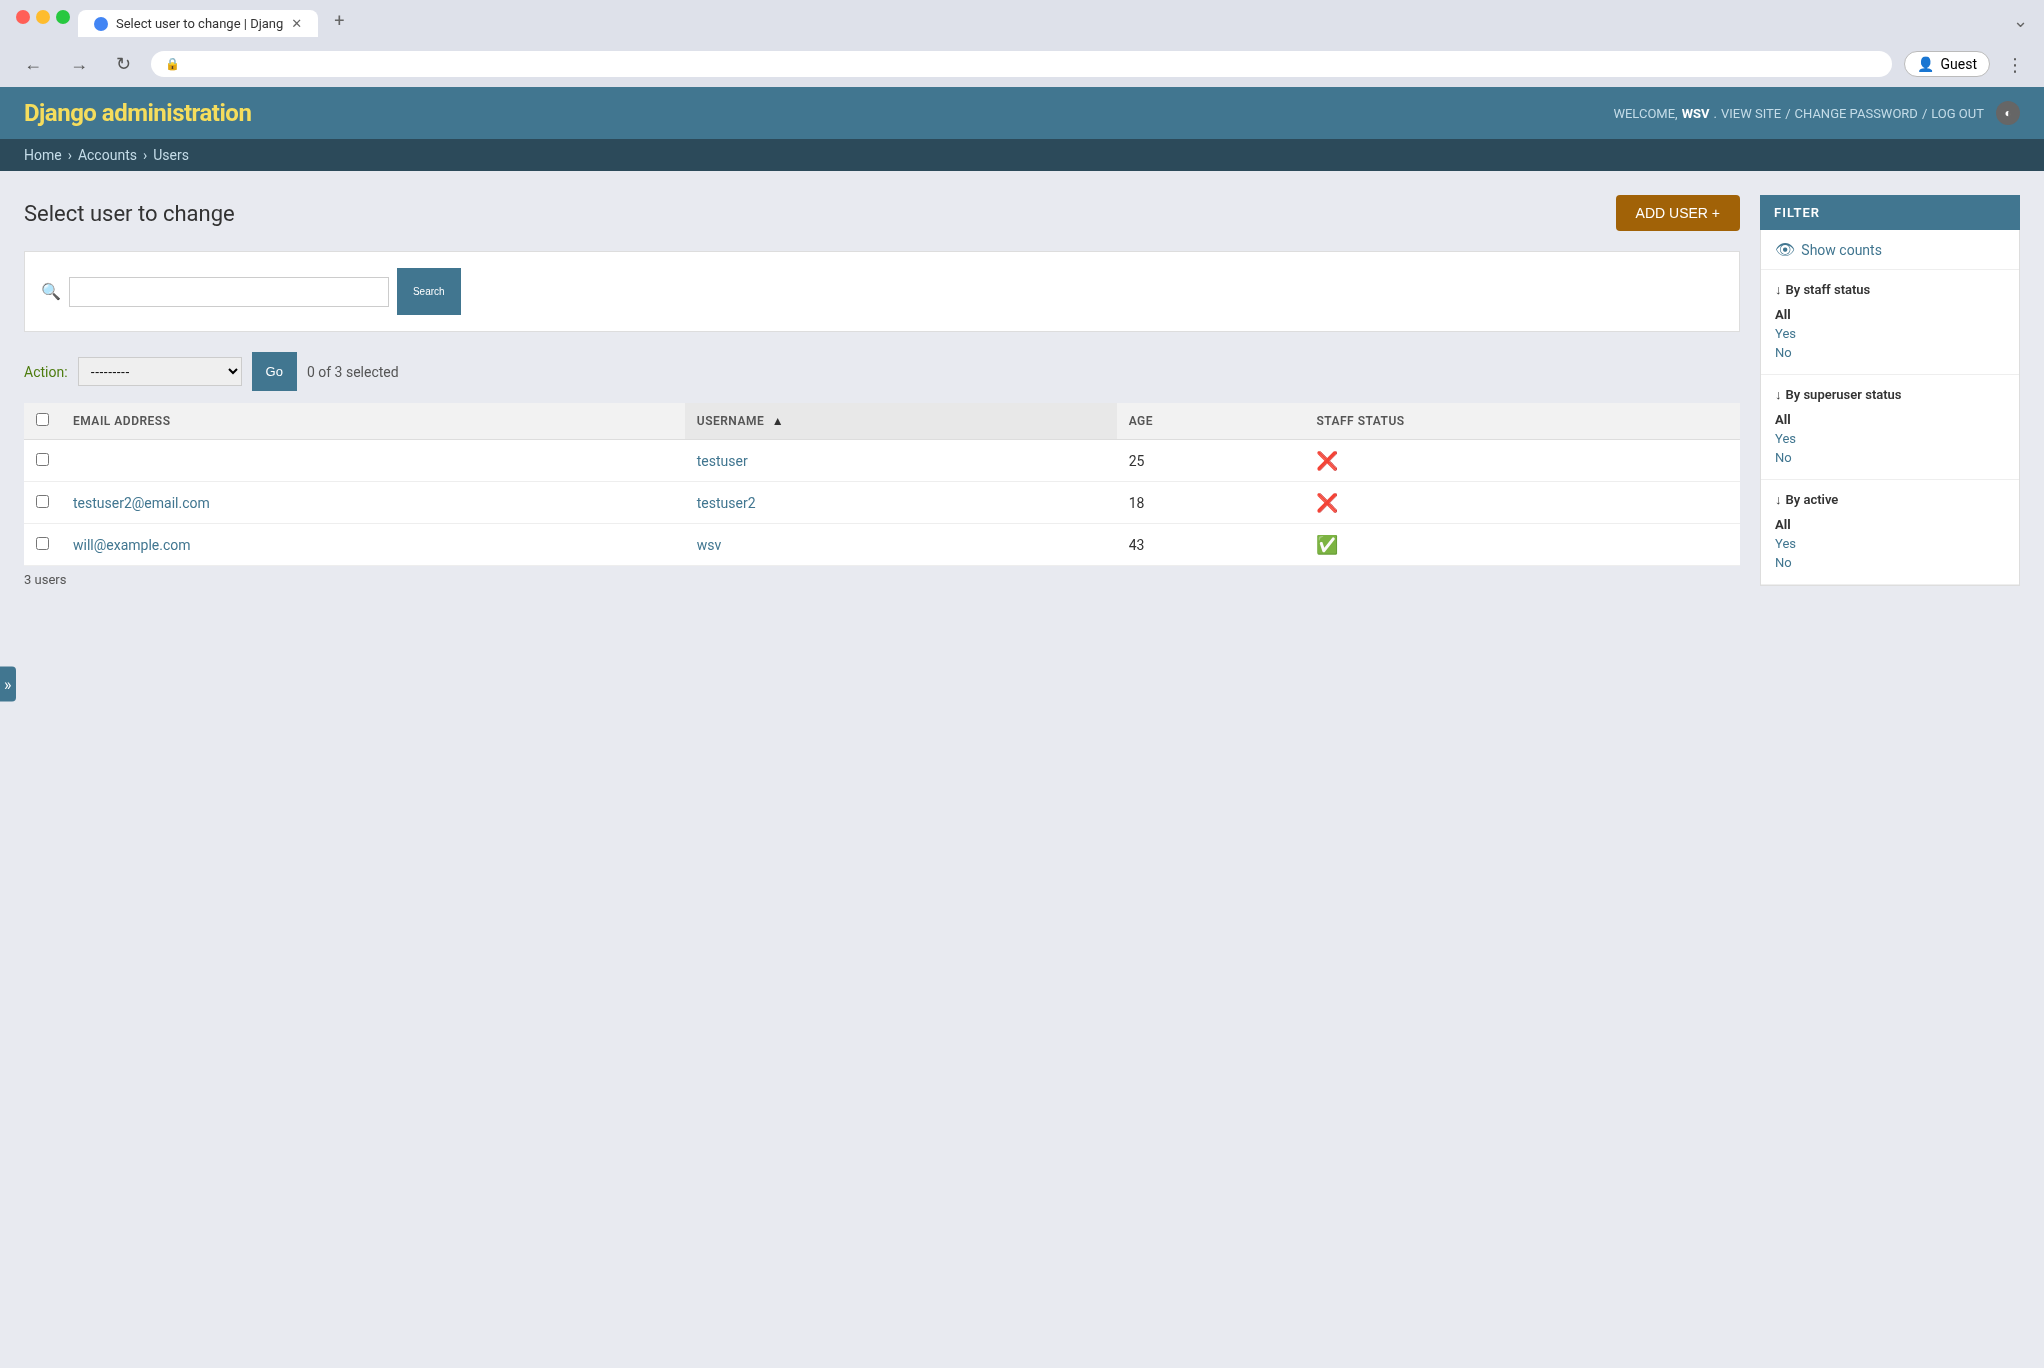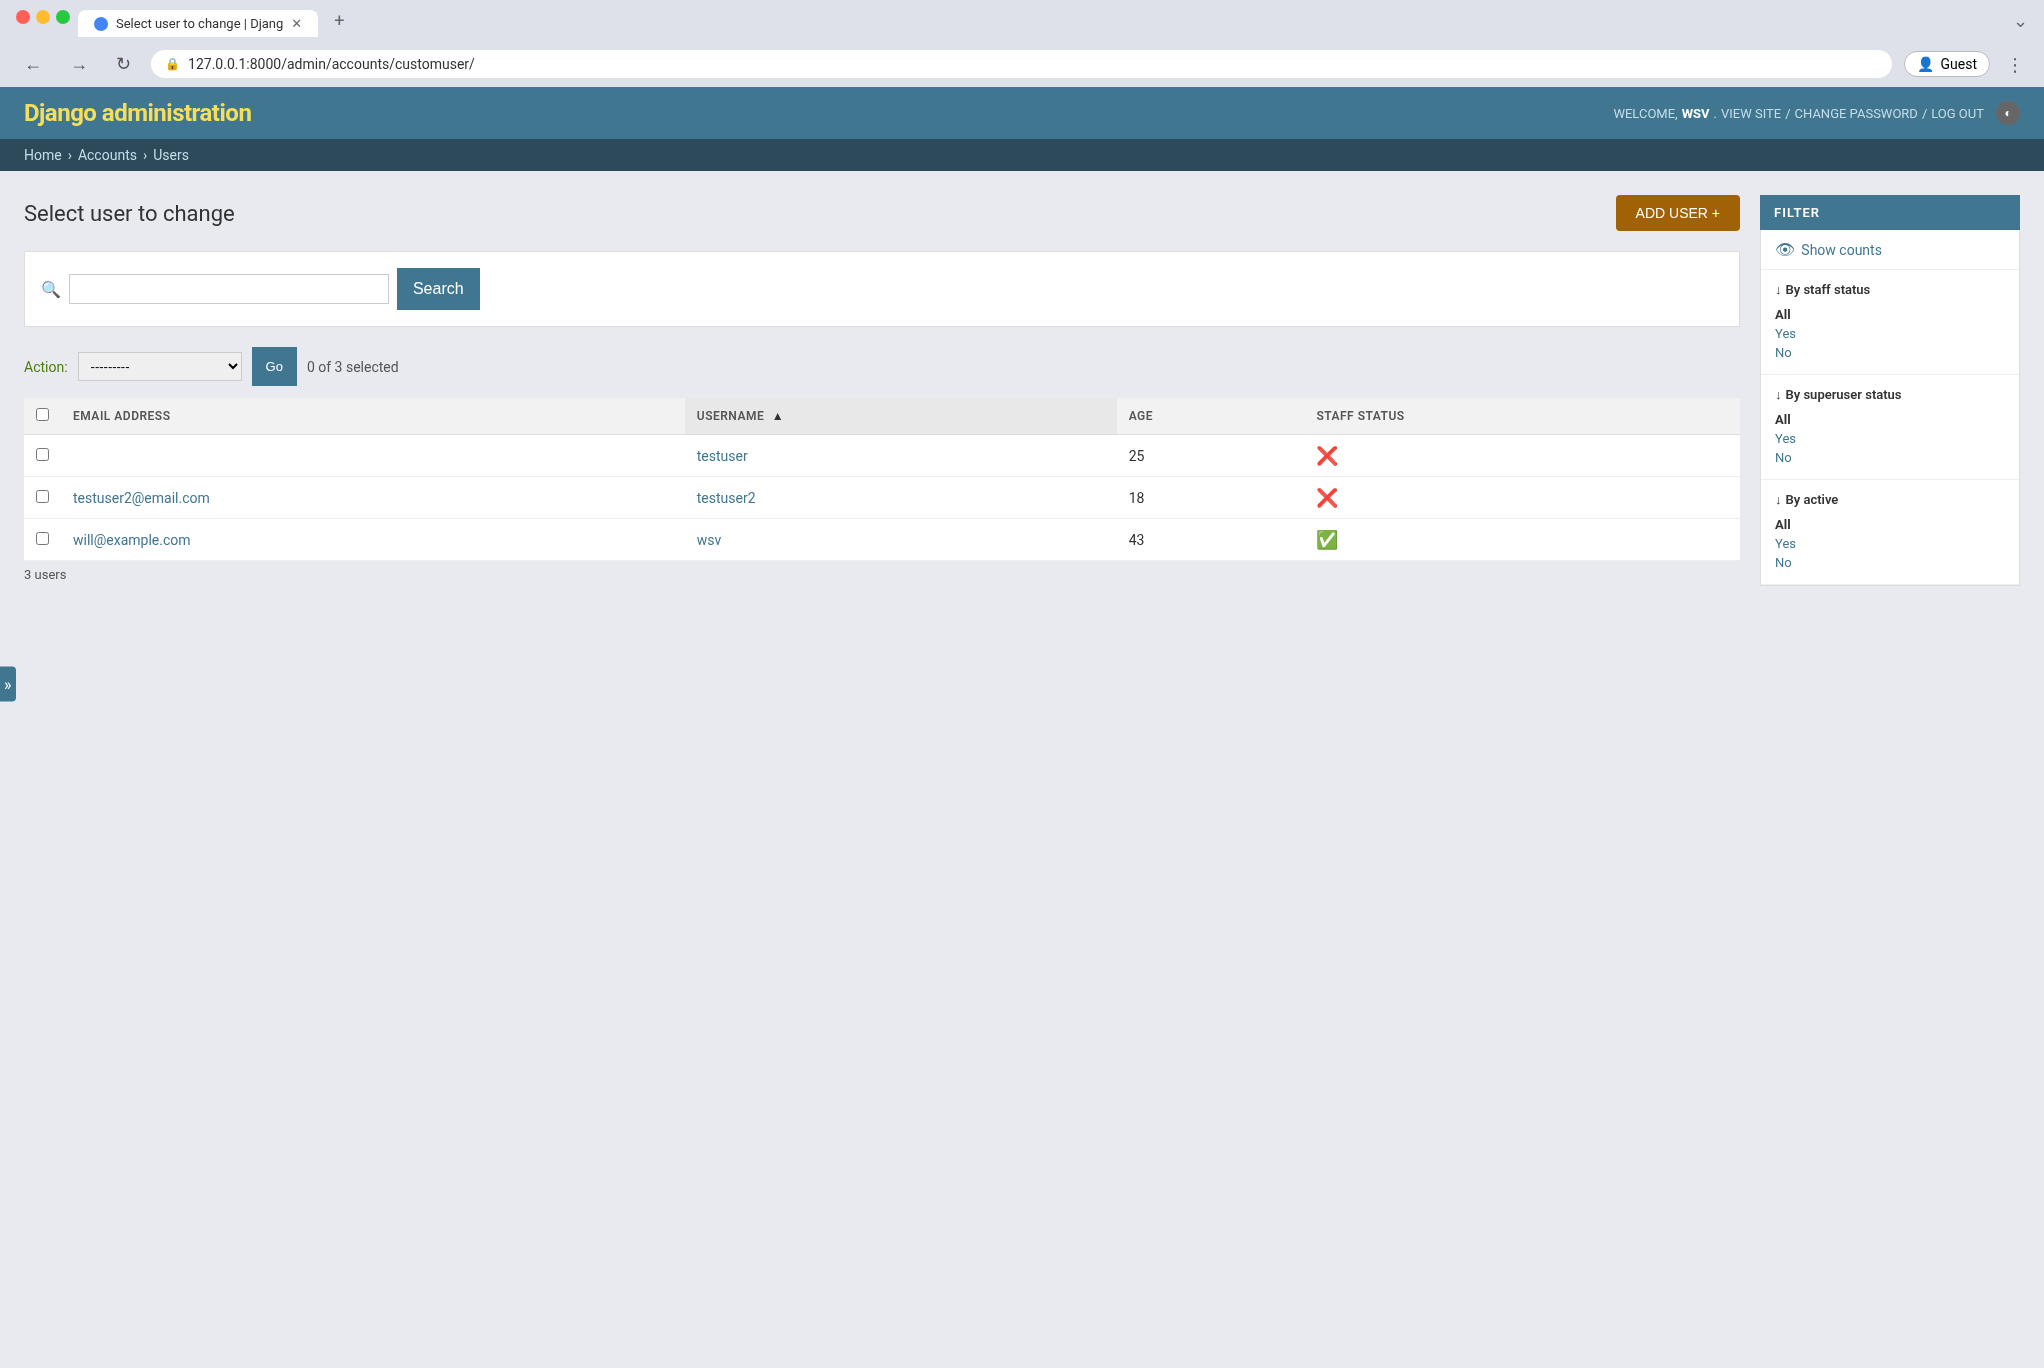--- a/index.html
+++ b/index.html
@@ -44,21 +44,21 @@
     .main-wrapper { display: flex; padding: 24px; gap: 20px; }
     .content-area { flex: 1; }
     .content-header { display: flex; justify-content: space-between; align-items: center; margin-bottom: 20px; }
     .page-title { font-size: 22px; color: #333; font-weight: normal; }
     .add-user-btn { background: #a16207; color: white; border: none; padding: 10px 20px; font-size: 14px; font-weight: 500; cursor: pointer; border-radius: 4px; display: flex; align-items: center; gap: 6px; }
 
     
     .search-bar { display: flex; align-items: center; gap: 8px; margin-bottom: 20px; background: white; padding: 16px; border: 1px solid #ddd; }
     .search-icon-wrap { color: #555; font-size: 16px; }
     .search-input { border: 1px solid #ccc; padding: 6px 10px; font-size: 14px; flex: 1; max-width: 320px; }
-    .search-btn { background: #417690; color: white; border: none; padding: 12px 16px; font-size: 16px; cursor: pointer; }
+    .search-btn { background: #417690; color: white; border: none; padding: 18px 16px; font-size: 10px; cursor: pointer; }
 
     
     .action-bar { display: flex; align-items: center; gap: 10px; margin-bottom: 12px; font-size: 14px; color: #333; }
     .action-label { color: #4d7c0f; }
     .action-select { border: 1px solid #ccc; padding: 5px 8px; font-size: 13px; min-width: 160px; }
     .go-btn { background: #417690; color: white; border: none; padding: 12px 14px; font-size: 13px; cursor: pointer; }
     .selected-count { color: #555; font-size: 14px; }
 
     
     .data-table { width: 100%; border-collapse: collapse; background: white; font-size: 14px; }
@@ -106,21 +106,20 @@
     </div>
     <span class="new-tab">+</span>
     <span class="chevron-right">⌄</span>
   </div>
   <div class="browser-bar">
     <button class="nav-btn">←</button>
     <button class="nav-btn">→</button>
     <button class="nav-btn">↻</button>
     <div class="address-bar-inner">
       <span class="lock-icon">🔒</span>
-      <span class="address-text">127.0.0.1:8000/admin/accounts/customuser/</span>
     </div>
     <div class="profile-btn">
       <span>👤</span>
       <span>Guest</span>
     </div>
     <span class="menu-dots">⋮</span>
   </div>
 </div>
 
 <div class="django-header">

